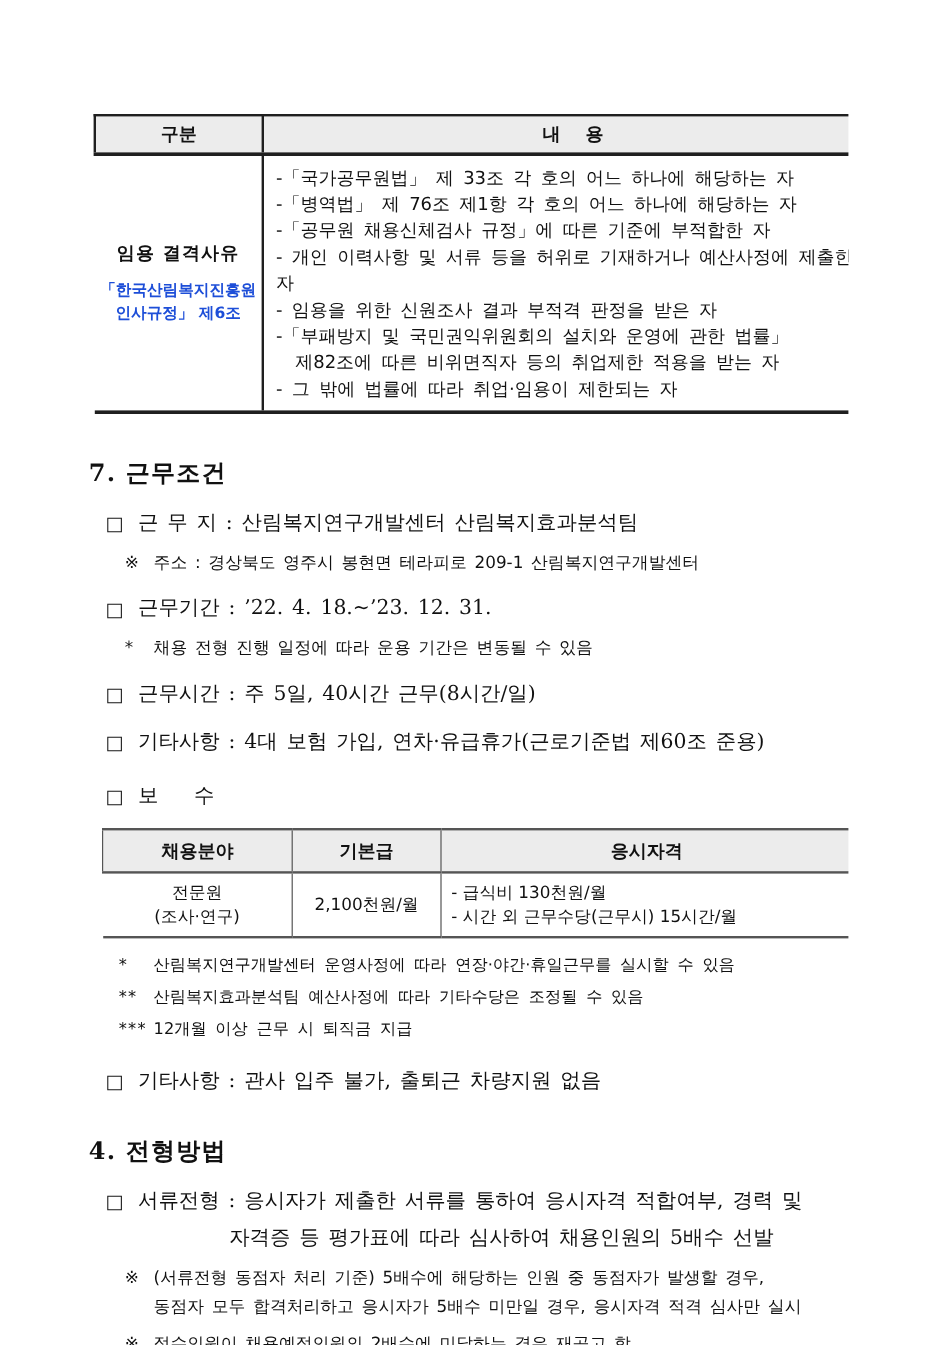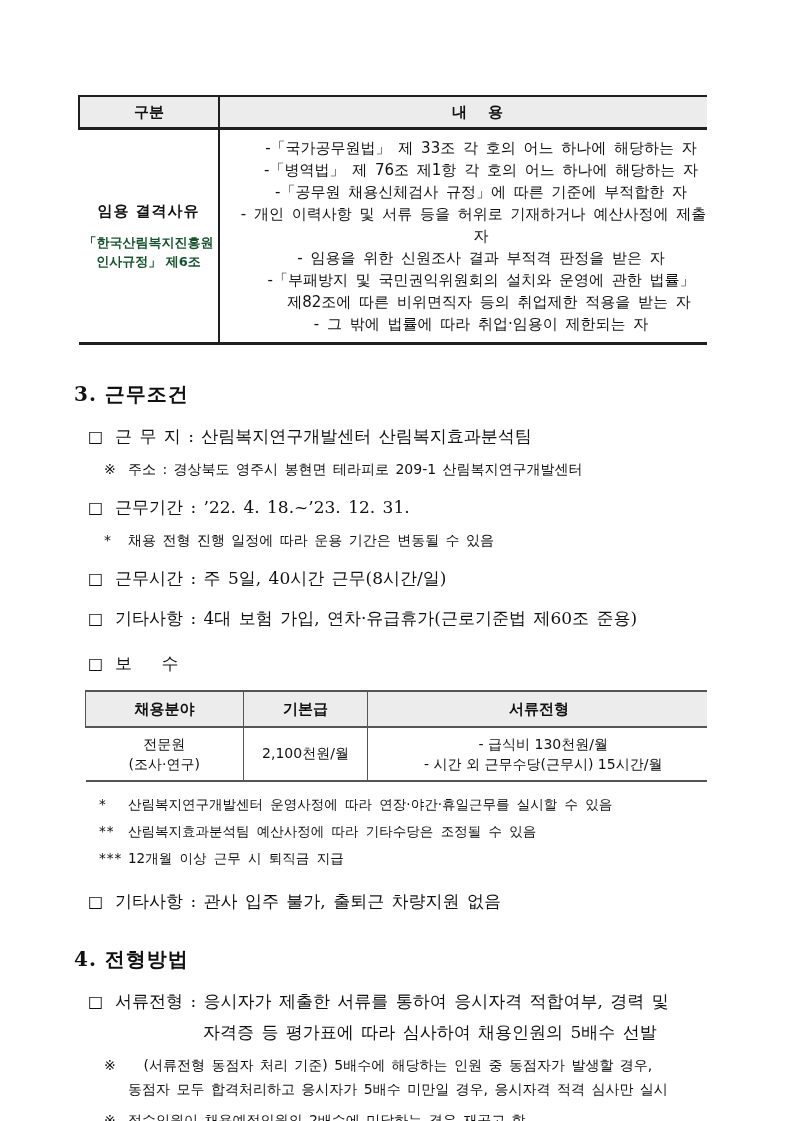--- a/index.html
+++ b/index.html
@@ -6,21 +6,21 @@
   html, body { margin: 0; padding: 0; background: #ffffff; }
   .page {
     position: relative;
     width: 707px;
     height: 1121px;
     background: #ffffff;
     color: #111111;
     overflow: hidden;
     font-family: "DejaVu Sans", "Liberation Sans", sans-serif;
   }
-  .pre { white-space: pre-wrap; text-align: center; }
+  .pre { white-space: pre-wrap; }
 
   
   table.t1 {
     border-collapse: collapse;
     table-layout: fixed;
     width: 657px;
     margin: 95px 0 0 78px;
   }
   table.t1 col.c1 { width: 140px; }
   table.t1 col.c2 { width: 517px; }
@@ -33,21 +33,21 @@
     padding: 6px 0 5px;
     text-align: center;
   }
   table.t1 td {
     border-bottom: 3px solid #1f1f1f;
     vertical-align: middle;
     padding: 7px 0;
   }
   table.t1 td.cat { border-right: 2px solid #1f1f1f; text-align: center; font-weight: bold; }
   .cat-main { font-size: 15px; margin-bottom: 12px; letter-spacing: 1px; }
-  .cat-sub  { font-size: 13px; line-height: 19px; color: #14532d; }
+  .cat-sub  { font-size: 13px; line-height: 19px; color: #1d4ed8; }
   table.t1 td.cont { padding-left: 10px; padding-right: 4px; }
   table.t1 .line { font-size: 15px; line-height: 22px; word-spacing: 3px; }
   table.t1 .line.cont-indent { padding-left: 16px; }
 
   
   h2.sec {
     font-family: "DejaVu Serif", "Liberation Serif", serif;
     font-size: 20px;
     font-weight: bold;
     margin: 36px 0 0 74px;
@@ -146,21 +146,21 @@
           <div class="line pre">- 개인 이력사항 및 서류 등을 허위로 기재하거나 예산사정에 제출한 자</div>
           <div class="line pre">- 임용을 위한 신원조사 결과 부적격 판정을 받은 자</div>
           <div class="line pre">-「부패방지 및 국민권익위원회의 설치와 운영에 관한 법률」</div>
           <div class="line cont-indent pre">제82조에 따른 비위면직자 등의 취업제한 적용을 받는 자</div>
           <div class="line pre">- 그 밖에 법률에 따라 취업·임용이 제한되는 자</div>
         </td>
       </tr>
     </tbody>
   </table>
 
-  <h2 class="sec">3. 근무조건</h2>
+  <h2 class="sec">7. 근무조건</h2>
 
   <div class="li item">
     <span class="mk">□</span>
     <span class="tx pre">근 무 지 : 산림복지연구개발센터 산림복지효과분석팀</span>
   </div>
   <div class="li note">
     <span class="mk">※</span>
     <span class="tx pre">주소 : 경상북도 영주시 봉현면 테라피로 209-1 산림복지연구개발센터</span>
   </div>
 
@@ -191,21 +191,21 @@
   <table class="t2">
     <colgroup>
         <col class="p1">
         <col class="p2">
         <col class="p3">
       </colgroup>
     <thead>
       <tr>
         <th>채용분야</th>
         <th>기본급</th>
-        <th>서류전형</th>
+        <th>응시자격</th>
       </tr>
     </thead>
     <tbody>
       <tr>
         <td class="f1">
           <div class="pre">전문원</div>
           <div class="pre">(조사·연구)</div>
         </td>
         <td class="f2 pre">2,100천원/월</td>
         <td class="f3">

